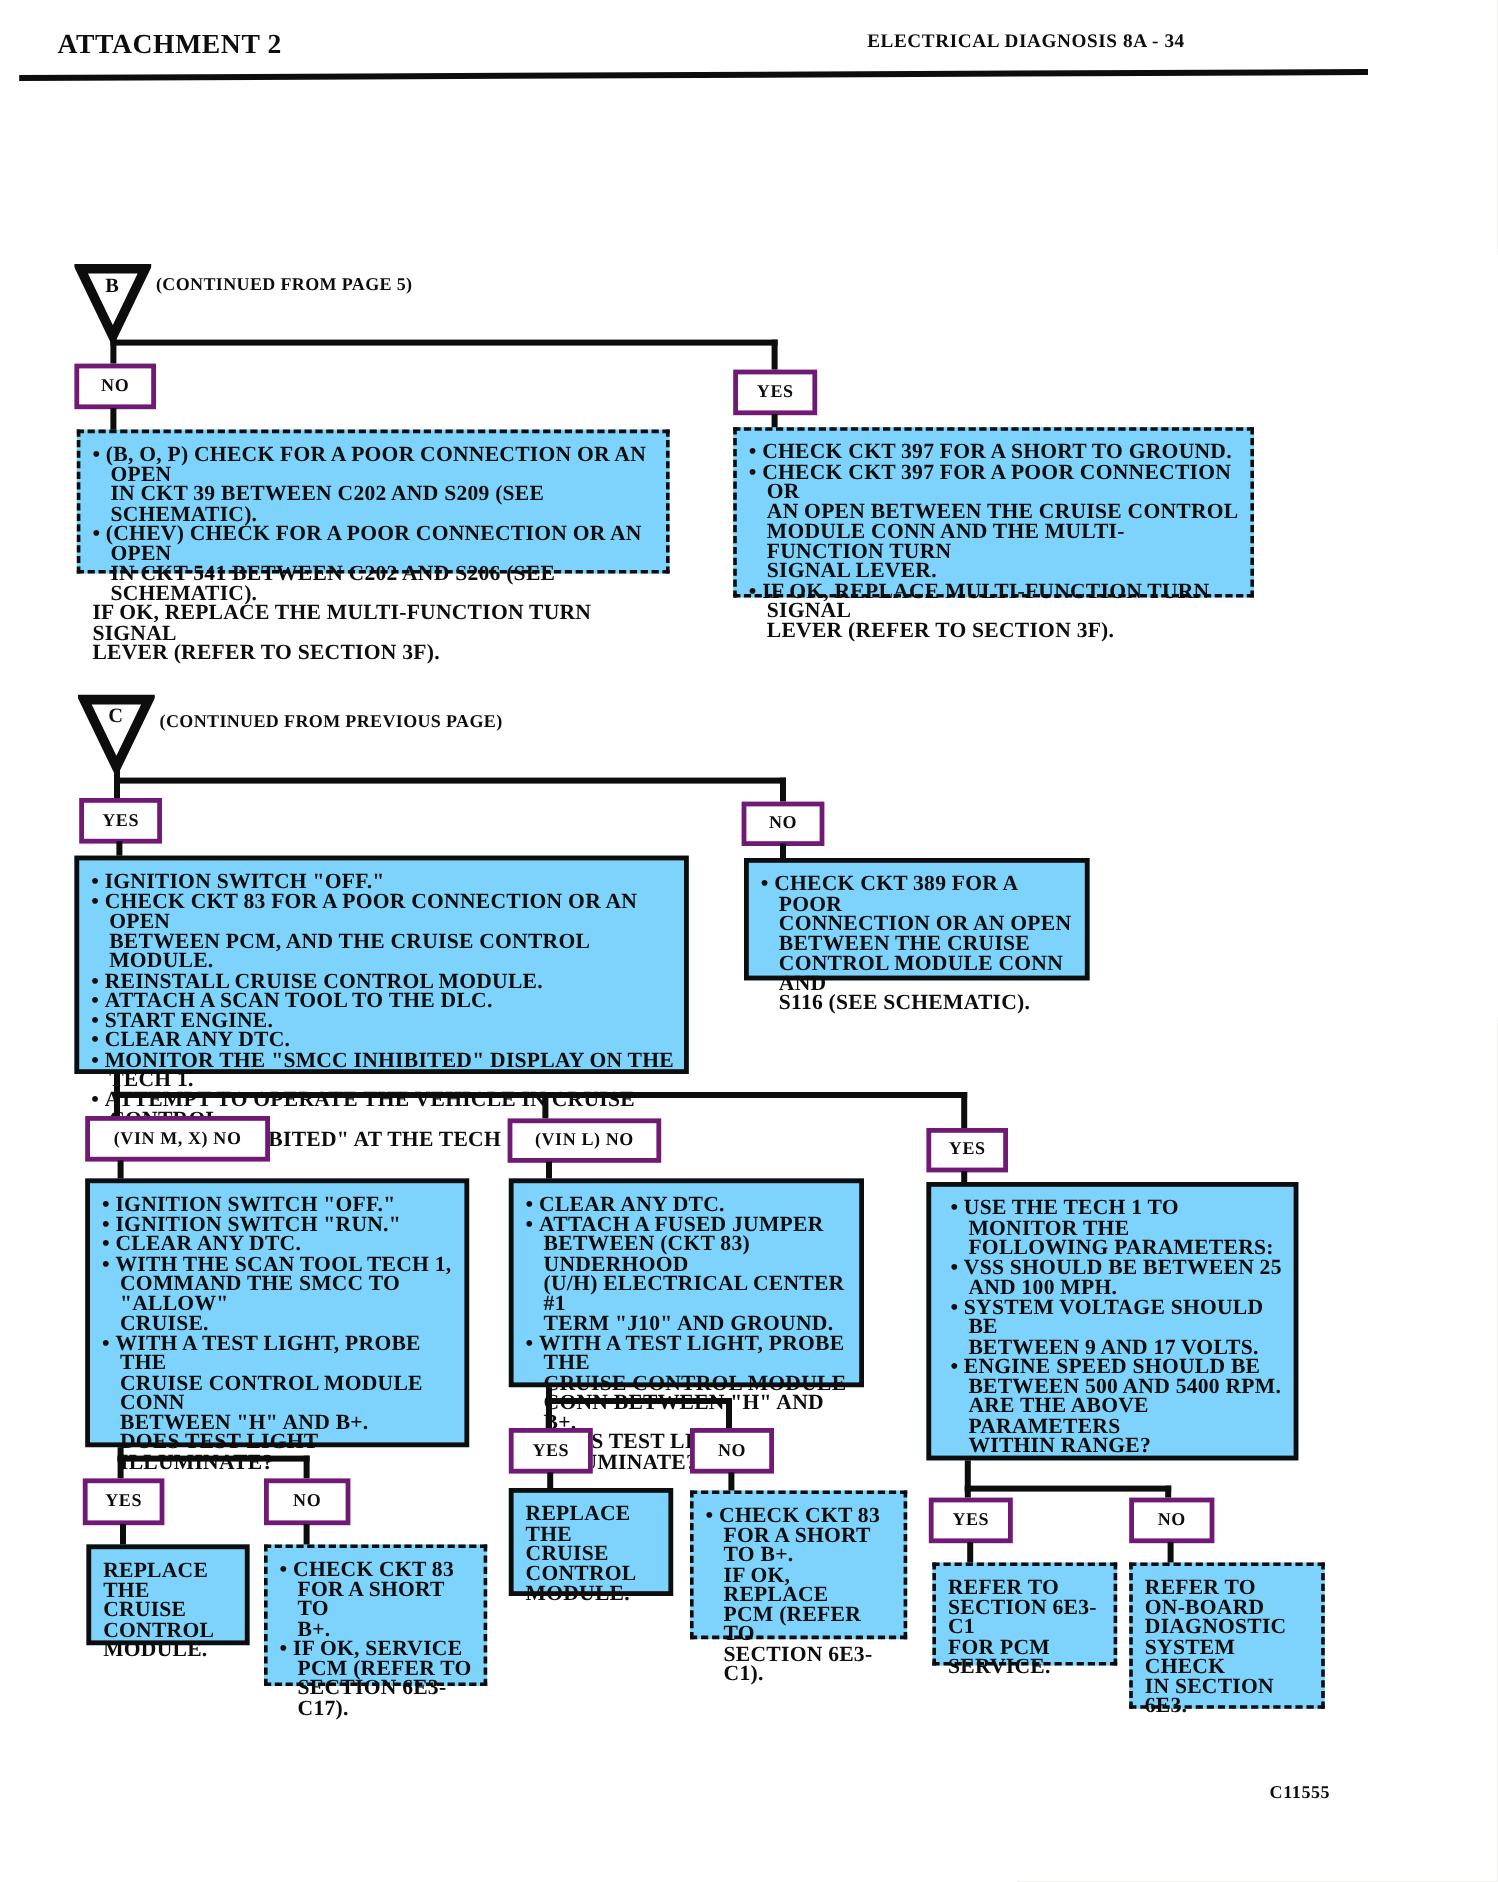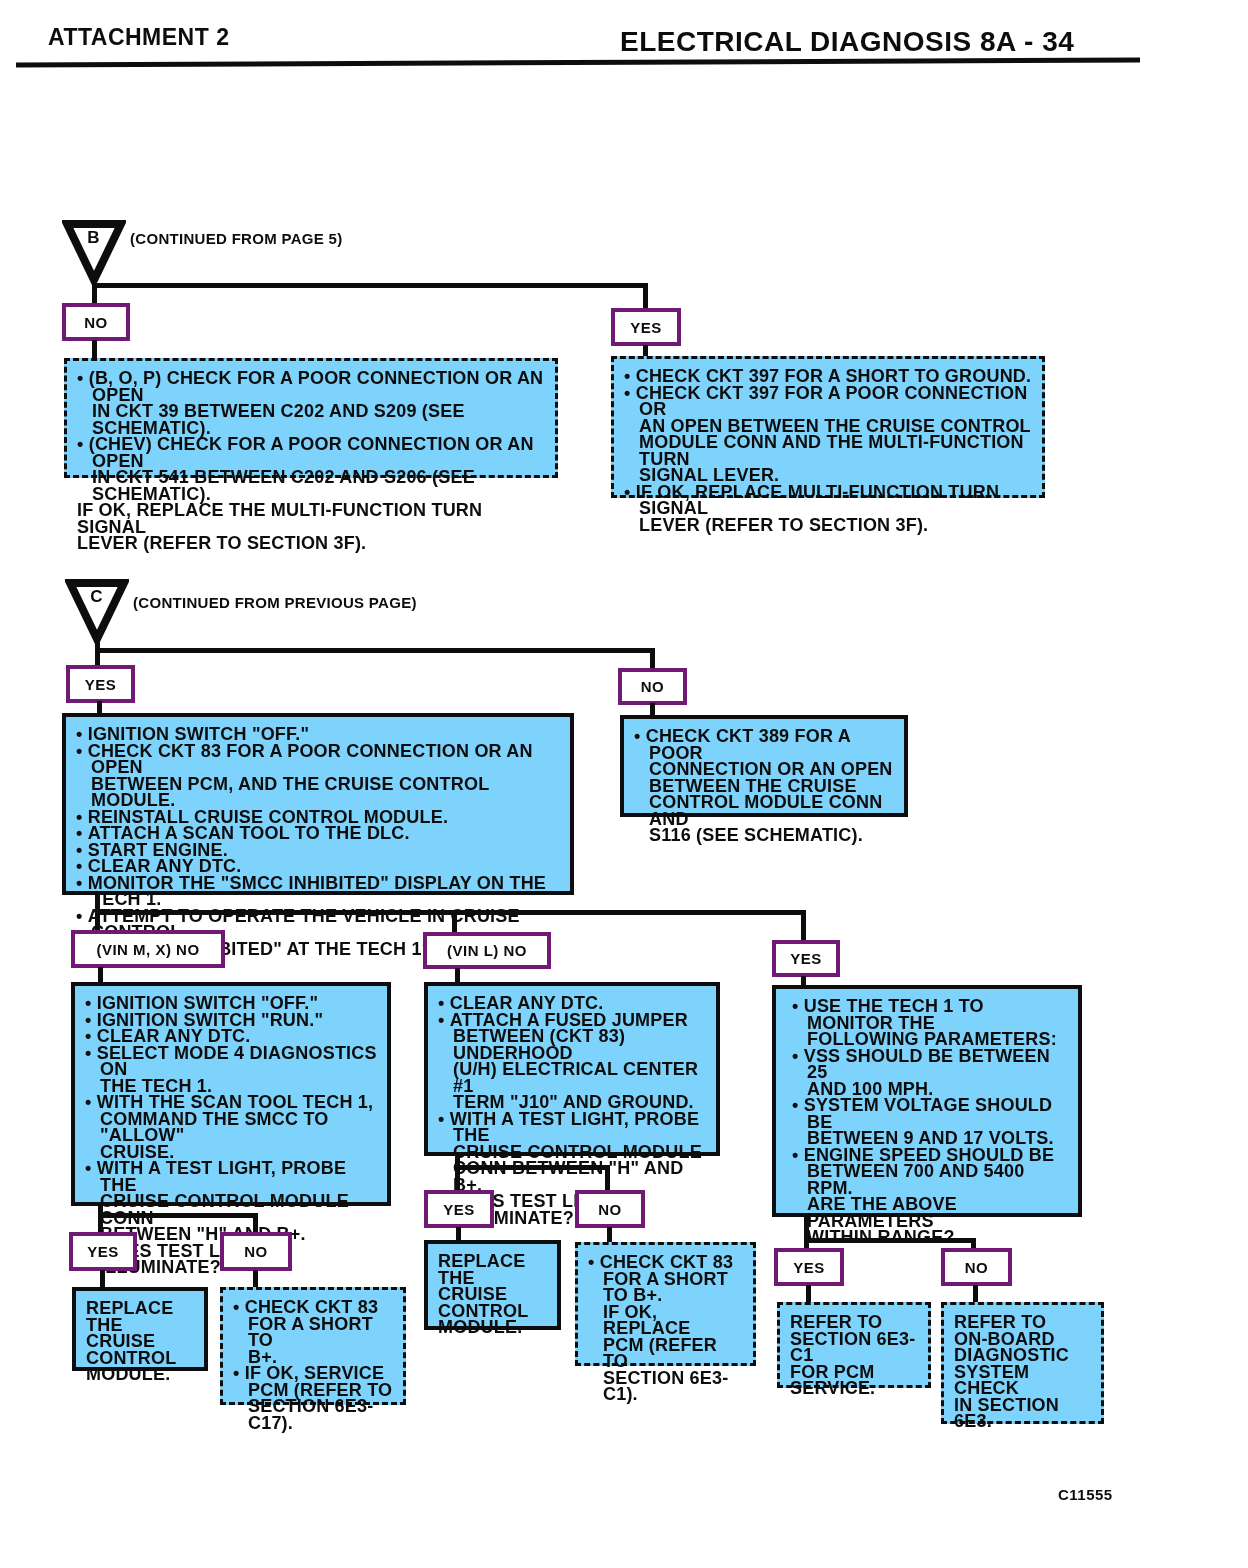--- a/index.html
+++ b/index.html
@@ -1,27 +1,27 @@
 <!DOCTYPE html>
 <html><head>
 <meta charset="utf-8">
 <style>
   html,body{margin:0;padding:0;background:#e8e8e4;}
   #page{
     position:relative;width:1248px;height:1568px;background:#ffffff;
-    font-family:Liberation Sans, sans-serif;
+    font-family:Liberation Serif, serif;
     color:#0d0d0d;overflow:hidden;margin:0 auto;
   }
   .abs{position:absolute;box-sizing:border-box;}
   
   .h{position:absolute;height:5px;background:#0d0d0d;}
   .v{position:absolute;width:5px;background:#0d0d0d;}
   
   .hdr-left{font-size:23px;font-weight:bold;letter-spacing:.5px;}
-  .hdr-right{font-size:28px;font-weight:bold;letter-spacing:.5px;text-align:left;}
+  .hdr-right{font-size:16px;font-weight:bold;letter-spacing:.5px;text-align:center;}
   .rule{position:absolute;background:#0d0d0d;height:5px;transform:rotate(-.25deg);}
   
   .label-box{
     position:absolute;box-sizing:border-box;border:4px solid #701a75;background:#fff;
     display:flex;align-items:center;justify-content:center;
     font-size:15px;font-weight:bold;letter-spacing:.5px;white-space:nowrap;
   }
   .action{
     position:absolute;box-sizing:border-box;background:#7dd3fc;
     font-size:18px;font-weight:bold;line-height:16.5px;letter-spacing:.2px;
@@ -147,22 +147,20 @@
 
   <div class="label-box" style="left:71px;top:930px;width:154px;height:38px;">
     <span>(VIN M, X) NO</span>
   </div>
   <div class="v" style="left:98px;top:967px;height:17px;"></div>
   <div class="action solid" style="left:71px;top:982px;width:320px;height:224px;">
     <div>
         <div class="li b">IGNITION SWITCH "OFF."</div>
         <div class="li b">IGNITION SWITCH "RUN."</div>
         <div class="li b">CLEAR ANY DTC.</div>
-        <div class="li b">SELECT MODE 4 DIAGNOSTICS ON
-THE TECH 1.</div>
         <div class="li b">WITH THE SCAN TOOL TECH 1,
 COMMAND THE SMCC TO "ALLOW"
 CRUISE.</div>
         <div class="li b">WITH A TEST LIGHT, PROBE THE
 CRUISE CONTROL MODULE CONN
 BETWEEN "H" AND B+.
 DOES TEST LIGHT ILLUMINATE?</div>
       </div>
   </div>
   <div class="v" style="left:98px;top:1206px;height:12px;"></div>
@@ -250,21 +248,21 @@
   <div class="v" style="left:801px;top:976px;height:11px;"></div>
   <div class="action solid" style="left:772px;top:985px;width:310px;height:232px;padding-left:16px;">
     <div>
         <div class="li b">USE THE TECH 1 TO MONITOR THE
 FOLLOWING PARAMETERS:</div>
         <div class="li b">VSS SHOULD BE BETWEEN 25
 AND 100 MPH.</div>
         <div class="li b">SYSTEM VOLTAGE SHOULD BE
 BETWEEN 9 AND 17 VOLTS.</div>
         <div class="li b">ENGINE SPEED SHOULD BE
-BETWEEN 700 AND 5400 RPM.
+BETWEEN 500 AND 5400 RPM.
 ARE THE ABOVE PARAMETERS
 WITHIN RANGE?</div>
       </div>
   </div>
   <div class="v" style="left:804px;top:1217px;height:26px;"></div>
   <div class="h" style="left:804px;top:1238px;width:172px;"></div>
   <div class="v" style="left:804px;top:1238px;height:12px;"></div>
   <div class="v" style="left:971px;top:1238px;height:12px;"></div>
   <div class="label-box" style="left:774px;top:1248px;width:70px;height:38px;">
     <span>YES</span>

